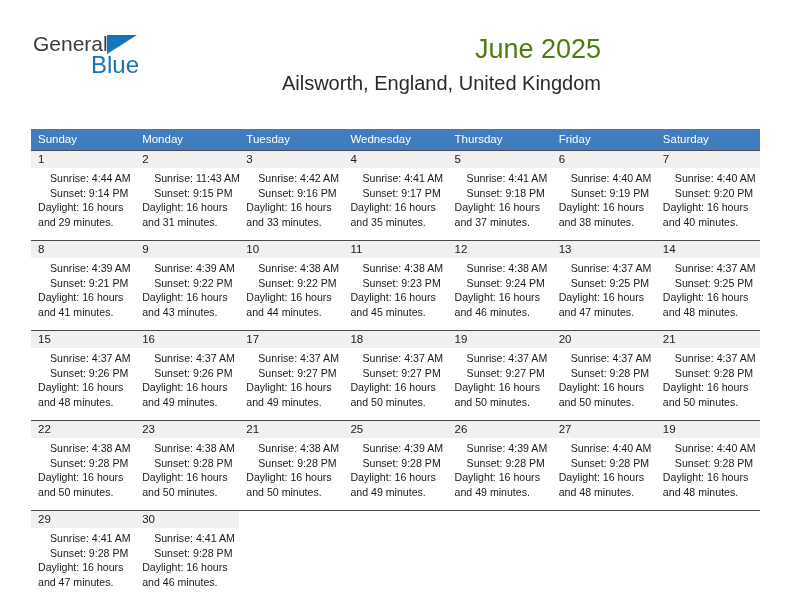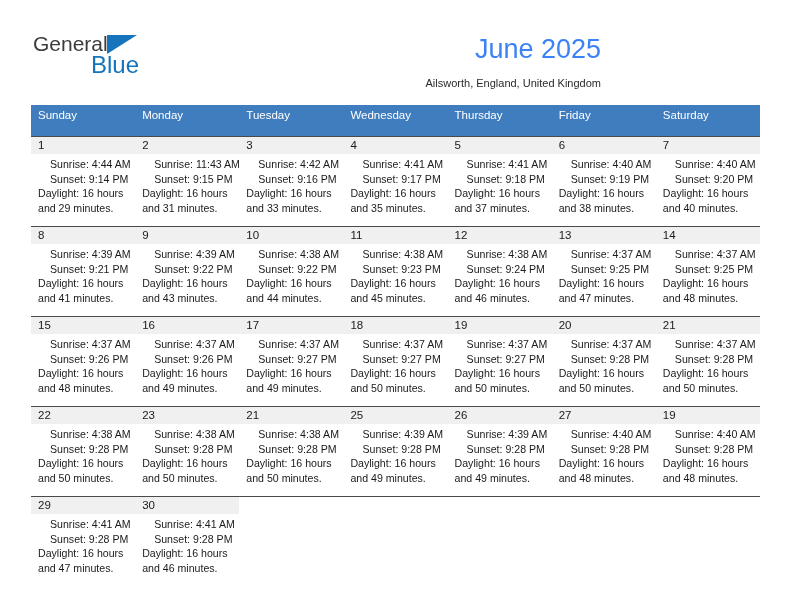--- a/index.html
+++ b/index.html
@@ -61,46 +61,47 @@
     height: 0;
     border-left: 30px solid #1574bb;
     border-bottom: 19px solid transparent;
   }
   .title {
     position: absolute;
     right: 37px;
     top: 34px;
     font-size: 27px;
     line-height: 30px;
-    color: #3b82f6;
+    color: #4d7c0f;
     text-align: right;
     white-space: nowrap;
   }
   .subtitle {
     position: absolute;
     right: 37px;
     top: 75px;
-    font-size: 11px;
+    font-size: 20px;
     line-height: 16px;
     color: #2a2a2a;
     text-align: right;
     white-space: nowrap;
   }
 
   
   .calendar {
     position: absolute;
     left: 31px;
     top: 105px;
     width: 729px;
   }
   .weekday-row {
     display: flex;
     background: #3f7dbf;
-    height: 31px;
+    height: 21px;
+    margin-top: 24px;
   }
   .weekday {
     flex: 1 1 0;
     font-size: 11.5px;
     line-height: 21px;
     color: #ffffff;
     padding-left: 7px;
     box-sizing: border-box;
     white-space: nowrap;
     overflow: hidden;

